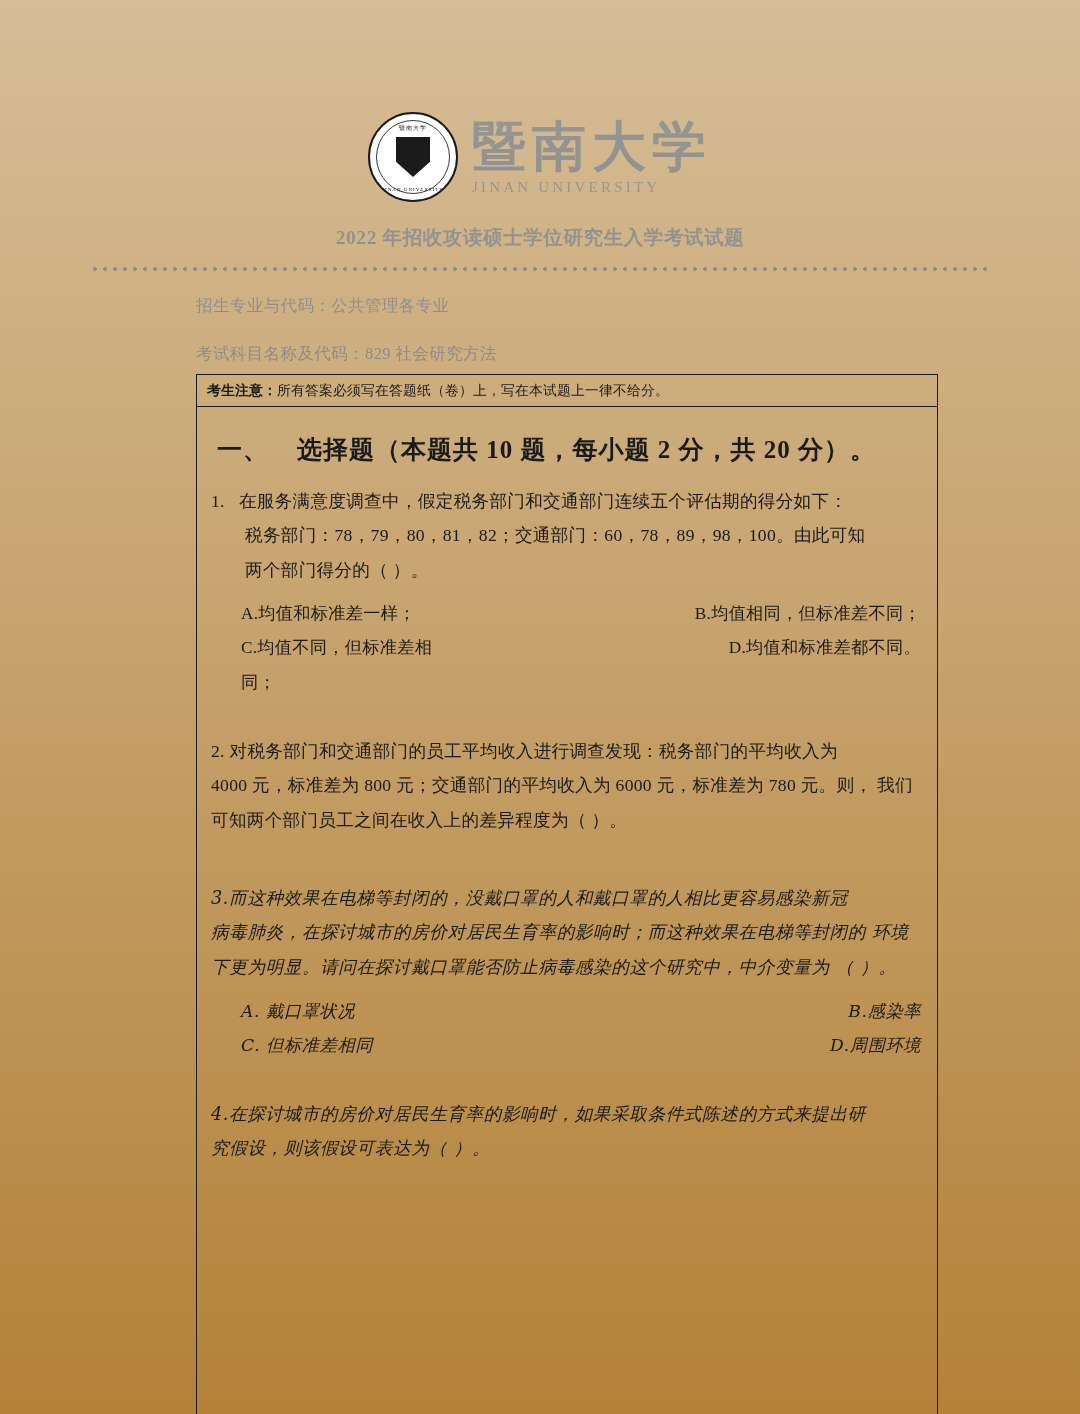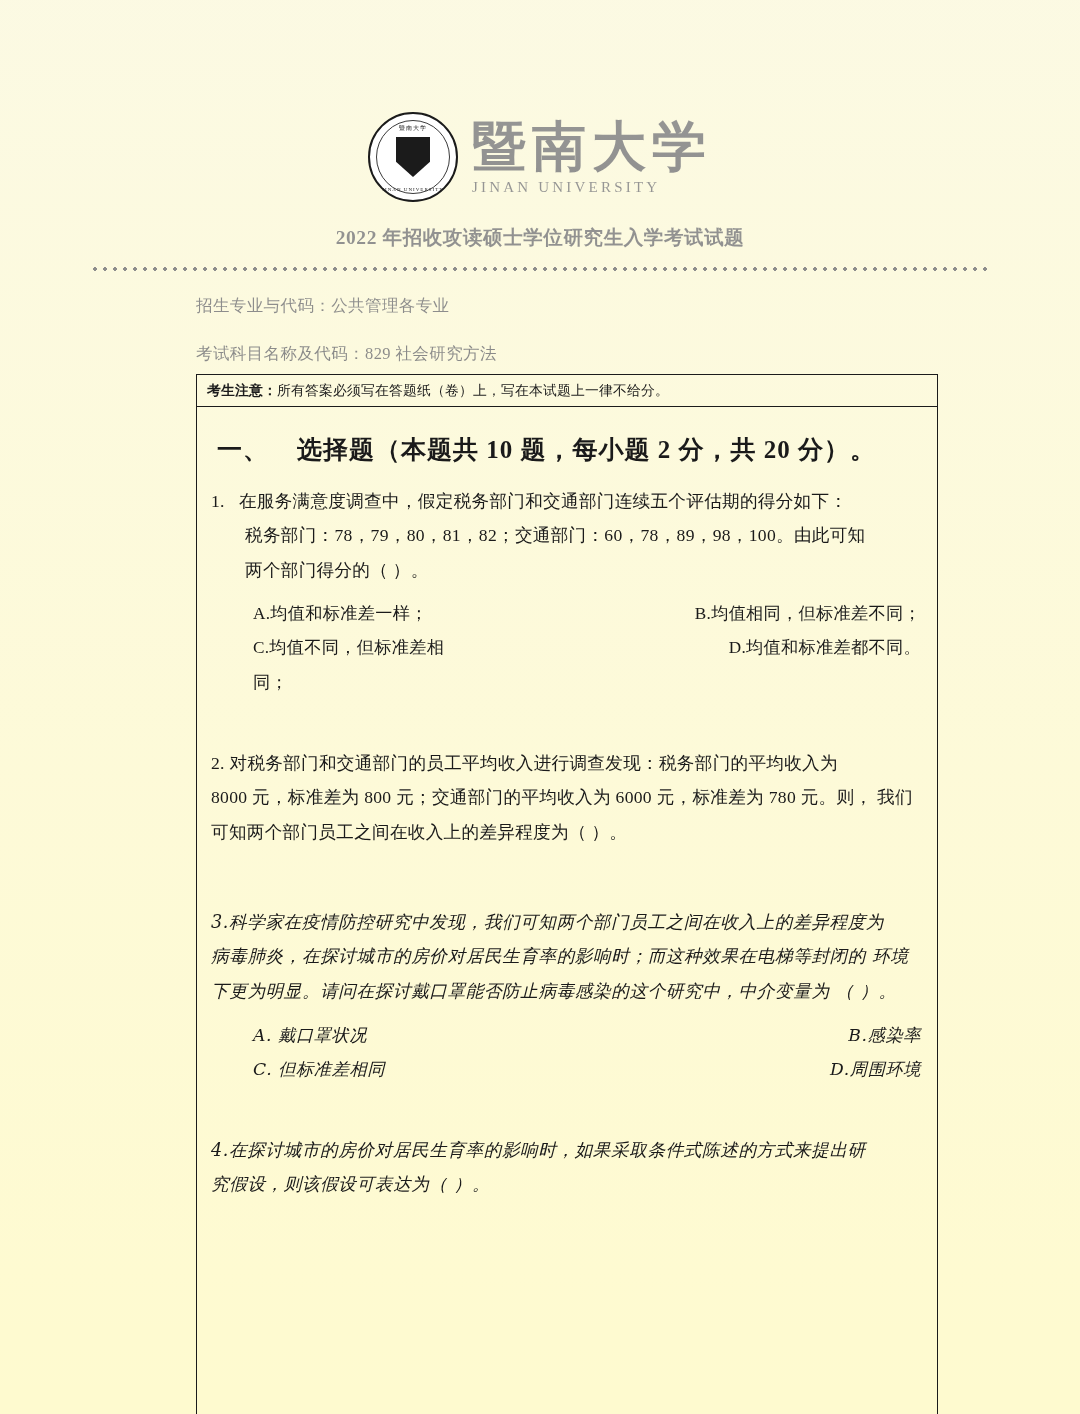--- a/index.html
+++ b/index.html
@@ -4,21 +4,21 @@
 <style>
   html, body {
     margin: 0;
     padding: 0;
     background: #ffffff;
   }
   .page {
     position: relative;
     width: 1080px;
     height: 1414px;
-    background: #fef9c3;
+    background: #a16207;
     font-family: "Liberation Serif", "DejaVu Serif", serif;
     color: #1a1a1a;
     overflow: hidden;
   }
   
   .page:before {
     content: "";
     position: absolute;
     inset: 0;
     background: linear-gradient(180deg, rgba(250,250,248,0.6), rgba(255,255,255,0.2));
@@ -144,39 +144,39 @@
     font-size: 25px;
     font-weight: 700;
     letter-spacing: 1px;
     margin: 12px 0 18px 6px;
     display: flex;
     gap: 6px;
   }
   .section-title .num { margin-right: 22px; }
 
   .q {
-    margin: 16px 0 10px 0;
+    margin: 4px 0 10px 0;
     font-size: 17.6px;
     line-height: 1.95;
     letter-spacing: 0.3px;
   }
   .q .qtext { display: block; }
   .q .cont { display: block; padding-left: 34px; }
 
   .options {
     margin: 4px 0 0 0;
     font-size: 17.2px;
     line-height: 2.0;
     letter-spacing: 0.3px;
   }
   .opt-row {
     display: flex;
     padding-left: 30px;
   }
-  .opt-row .a { width: 215px; flex: 0 0 auto; margin-left: 12px; }
+  .opt-row .a { width: 215px; flex: 0 0 auto; }
   .opt-row .b { flex: 1 1 auto; text-align: right; }
 
   .gap-lg { height: 30px; }
   .hand {
     font-family: "DejaVu Serif", "Liberation Serif", serif;
     font-style: italic;
     letter-spacing: 0.6px;
   }
 </style>
 </head>
@@ -238,29 +238,29 @@
         </div>
       </div>
 
       <div class="gap-lg"></div>
 
       <div class="q">
         <span class="qtext">
           <span>2.</span>
           <span>对税务部门和交通部门的员工平均收入进行调查发现：税务部门的平均收入为</span>
         </span>
-        <span>8000 元，标准差为 800 元；交通部门的平均收入为 6000 元，标准差为 780 元。则，</span>
+        <span>4000 元，标准差为 800 元；交通部门的平均收入为 6000 元，标准差为 780 元。则，</span>
         <span>我们可知两个部门员工之间在收入上的差异程度为（    ）。</span>
       </div>
 
       <div class="gap-lg"></div>
 
       <div class="q hand">
         <span class="qtext">
-          <span>3.</span><span>科学家在疫情防控研究中发现，我们可知两个部门员工之间在收入上的差异程度为</span>
+          <span>3.</span><span>而这种效果在电梯等封闭的，没戴口罩的人和戴口罩的人相比更容易感染新冠</span>
         </span>
         <span>病毒肺炎，在探讨城市的房价对居民生育率的影响时；而这种效果在电梯等封闭的</span>
         <span>环境下更为明显。请问在探讨戴口罩能否防止病毒感染的这个研究中，中介变量为</span>
         <span>（    ）。</span>
       </div>
       <div class="options hand">
         <div class="opt-row">
           <span class="a">A. 戴口罩状况</span>
           <span class="b">B.感染率</span>
         </div>

